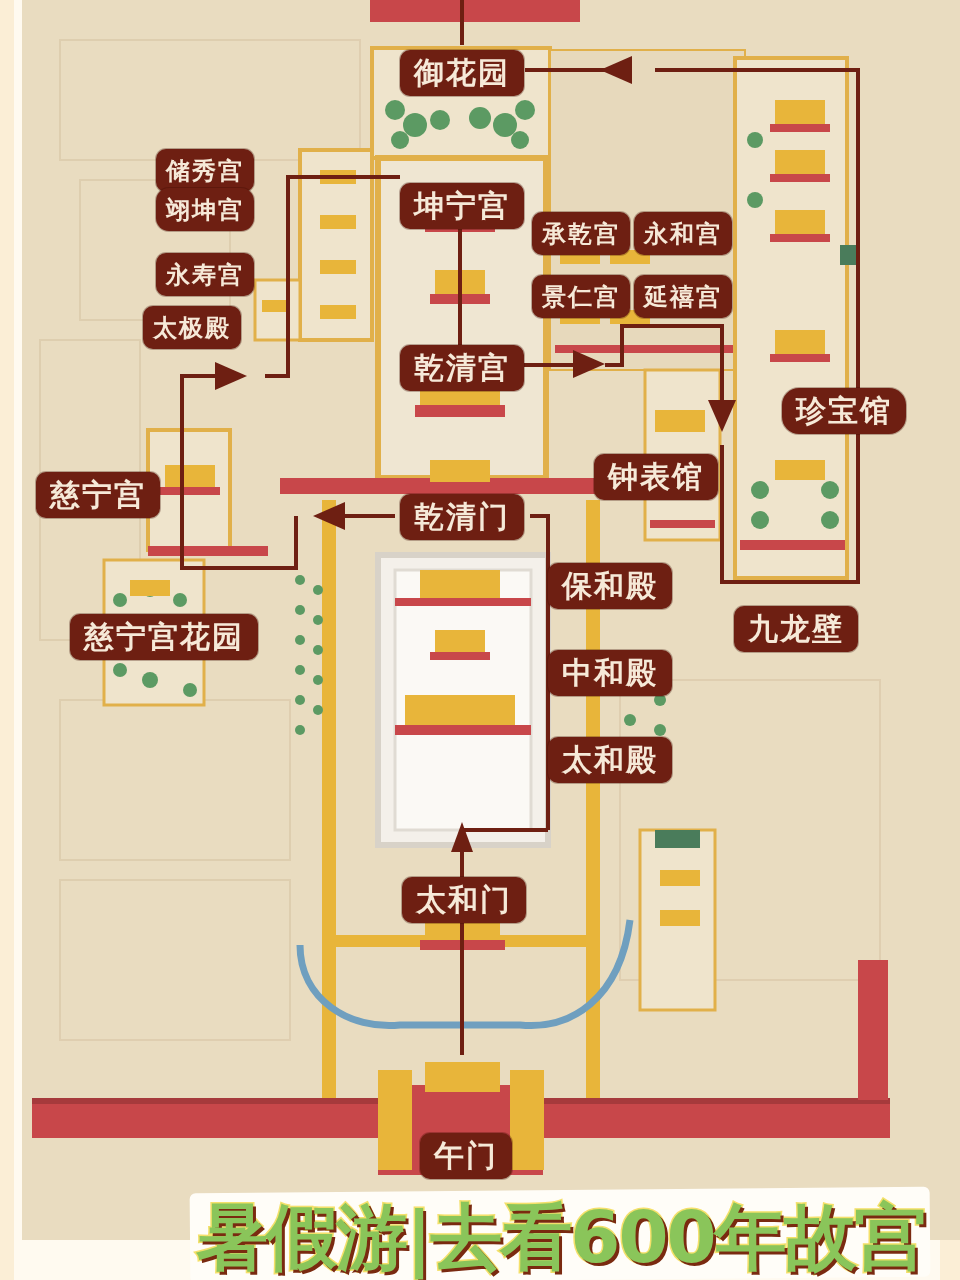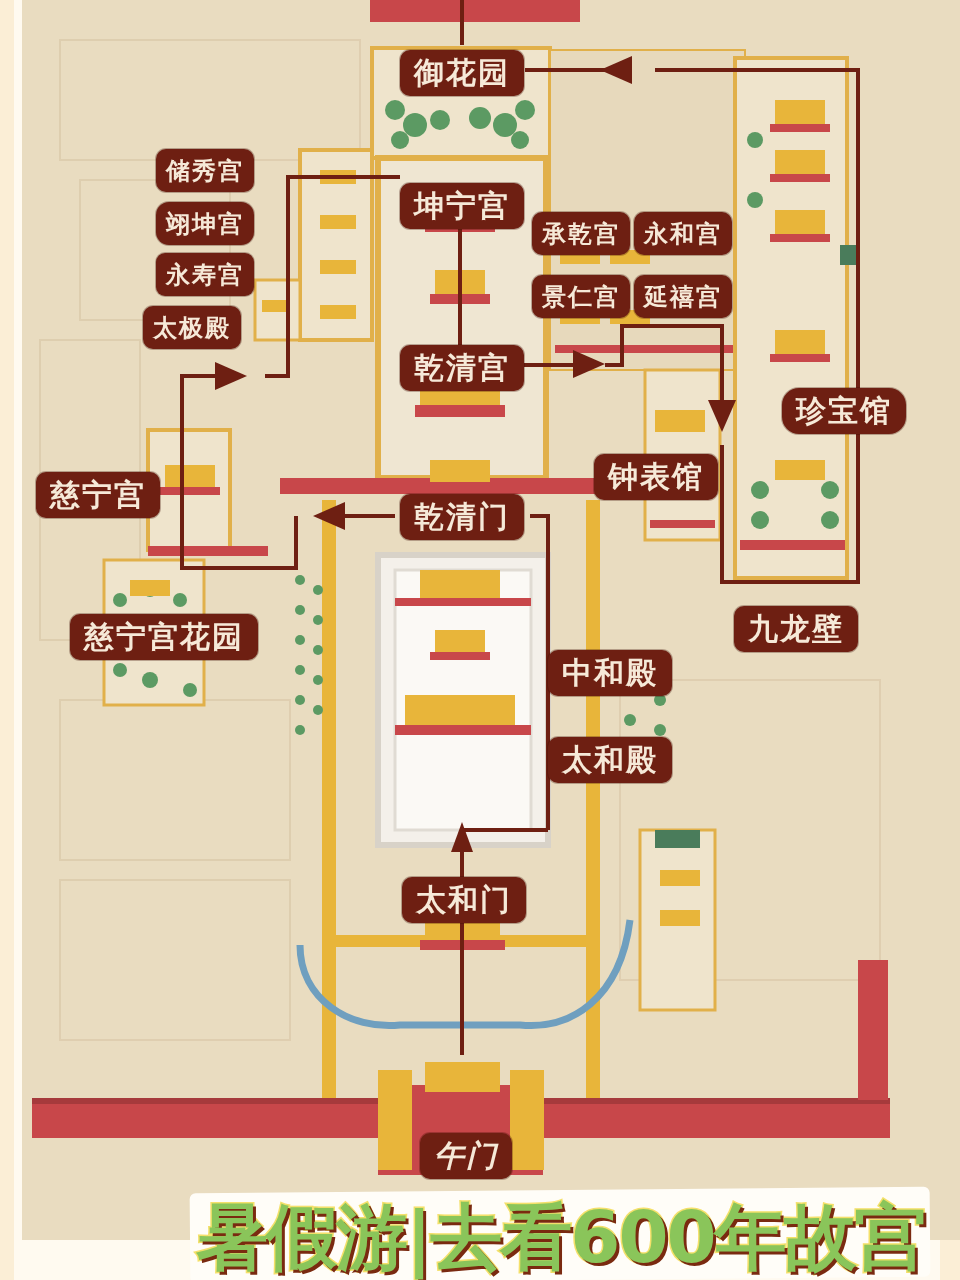--- a/index.html
+++ b/index.html
@@ -191,33 +191,34 @@
   <div style="position:absolute;left:193px;top:362px;width:0;height:0;border-top:14px solid transparent;border-bottom:14px solid transparent;border-left:32px solid #6e1f12;"></div>
   <div style="position:absolute;left:291px;top:502px;width:0;height:0;border-top:14px solid transparent;border-bottom:14px solid transparent;border-right:32px solid #6e1f12;"></div>
   <div style="position:absolute;left:551px;top:350px;width:0;height:0;border-top:14px solid transparent;border-bottom:14px solid transparent;border-left:32px solid #6e1f12;"></div>
   <div style="position:absolute;left:686px;top:400px;width:0;height:0;border-left:14px solid transparent;border-right:14px solid transparent;border-top:32px solid #6e1f12;"></div>
   <div style="position:absolute;left:578px;top:56px;width:0;height:0;border-top:14px solid transparent;border-bottom:14px solid transparent;border-right:32px solid #6e1f12;"></div>
 
   <div class="label lg" style="left:378px;top:50px;">御花园</div>
   <div class="label lg" style="left:378px;top:155px;margin-top:28px;">坤宁宫</div>
   <div class="label lg" style="left:378px;top:345px;">乾清宫</div>
   <div class="label lg" style="left:378px;top:494px;">乾清门</div>
+  <div class="label lg" style="left:526px;top:563px;">保和殿</div>
   <div class="label lg" style="left:526px;top:650px;">中和殿</div>
   <div class="label lg" style="left:526px;top:737px;">太和殿</div>
   <div class="label lg" style="left:380px;top:877px;">太和门</div>
-  <div class="label lg" style="left:398px;top:1133px;font-style:italic;">午门</div>
+  <div class="label lg" style="left:398px;top:1133px;">午门</div>
   <div class="label lg" style="left:14px;top:472px;">慈宁宫</div>
   <div class="label lg" style="left:48px;top:614px;">慈宁宫花园</div>
   <div class="label lg" style="left:572px;top:454px;">钟表馆</div>
   <div class="label lg" style="left:760px;top:388px;border-radius:17px;">珍宝馆</div>
   <div class="label lg" style="left:712px;top:606px;">九龙壁</div>
 
   <div class="label md" style="left:134px;top:149px;">储秀宫</div>
-  <div class="label md" style="left:134px;top:202px;border-radius:13px;">翊坤宫</div>
-  <div class="label md" style="left:134px;top:253px;border-radius:9px;">永寿宫</div>
+  <div class="label md" style="left:134px;top:188px;border-radius:13px;">翊坤宫</div>
+  <div class="label md" style="left:134px;top:253px;">永寿宫</div>
   <div class="label md" style="left:121px;top:306px;">太极殿</div>
 
   <div class="label md" style="left:510px;top:212px;">承乾宫</div>
   <div class="label md" style="left:612px;top:212px;">永和宫</div>
   <div class="label md" style="left:510px;top:275px;">景仁宫</div>
   <div class="label md" style="left:612px;top:275px;">延禧宫</div>
 </div>
 
 <div class="banner"></div>
 <div class="banner-text">暑假游|去看600年故宫</div>

